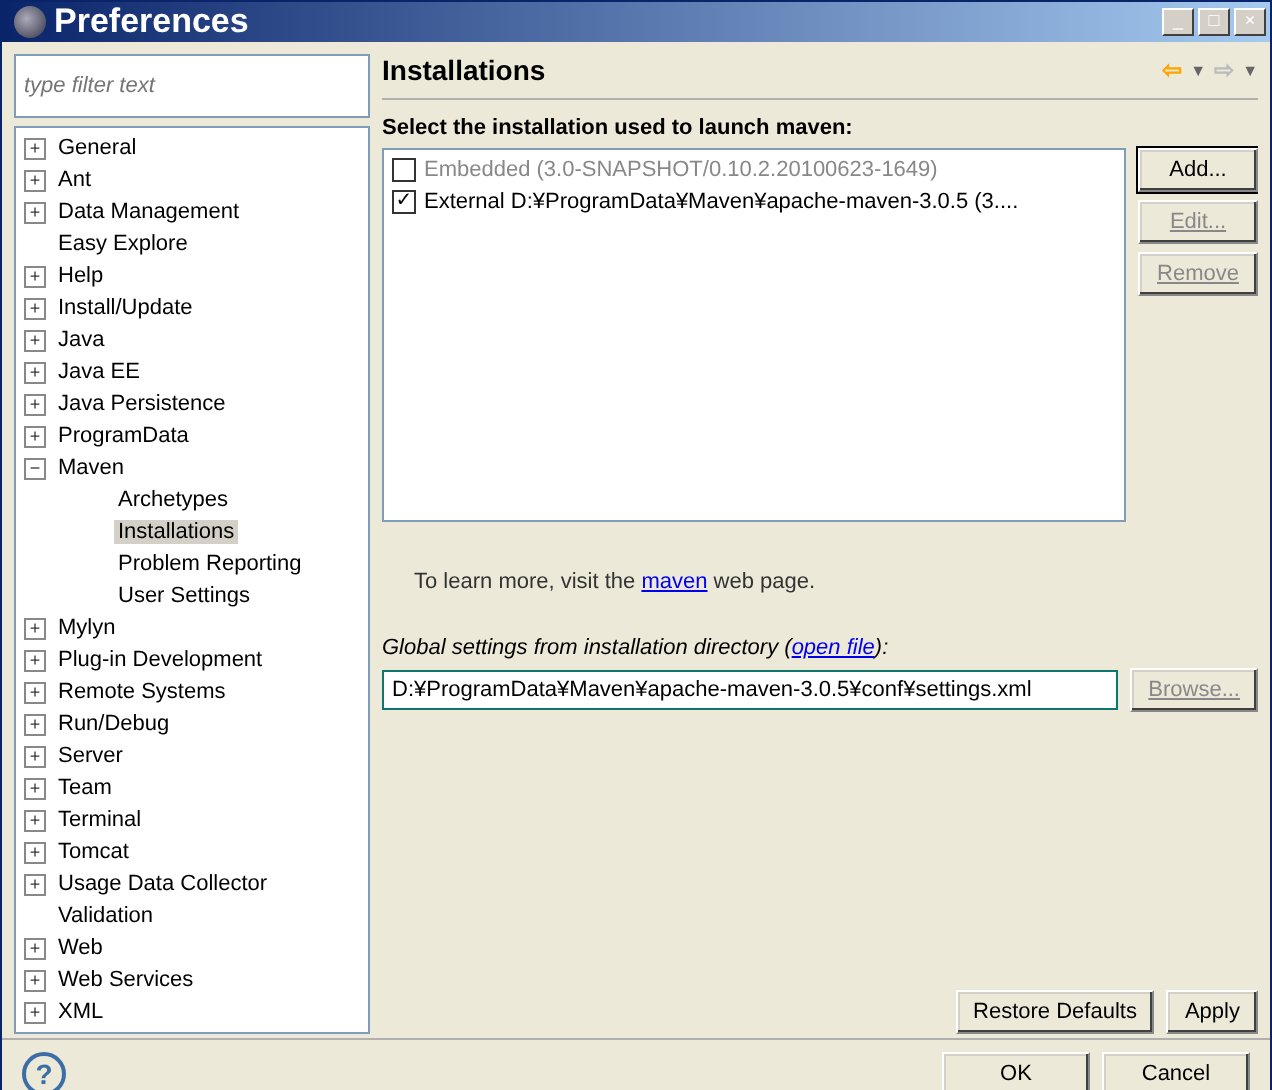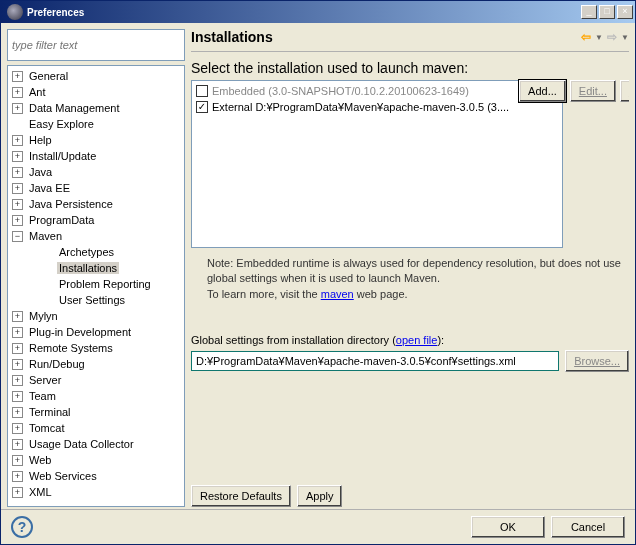--- a/index.html
+++ b/index.html
@@ -1,20 +1,20 @@
 <!DOCTYPE html>
 <html><head>
 <meta charset="utf-8">
 <style>
 * { box-sizing: border-box; margin: 0; padding: 0; }
 body { font-family: "MS UI Gothic", Tahoma, sans-serif; font-size: 11px; background: #ece9d8; width: 636px; height: 545px; overflow: hidden; }
 .window { width: 636px; height: 545px; border: 1px solid #0a246a; display: flex; flex-direction: column; }
 .titlebar { background: linear-gradient(to right, #0a246a, #a6caf0); color: white; height: 22px; display: flex; align-items: center; padding: 0 2px; }
 .titlebar-icon { width: 16px; height: 16px; background: radial-gradient(circle at 40% 40%, #aab, #334); border-radius: 50%; margin: 0 4px; }
-.titlebar-title { flex: 1; font-weight: bold; font-size: 10px; }
+.titlebar-title { flex: 1; font-weight: bold; font-size: 17px; }
 .titlebar-buttons { display: flex; gap: 2px; }
 .titlebar-btn { width: 16px; height: 14px; background: #d4d0c8; border: 1px solid #fff; border-right-color: #404040; border-bottom-color: #404040; font-size: 9px; line-height: 11px; text-align: center; cursor: pointer; }
 .content { flex: 1; display: flex; flex-direction: column; background: #ece9d8; }
 .main-area { flex: 1; display: flex; padding: 6px 6px 2px 6px; gap: 6px; overflow: hidden; }
 .left-panel { width: 178px; display: flex; flex-direction: column; }
 .filter-input { width: 100%; height: 32px; border: 1px solid #7f9db9; padding: 2px 4px; font-size: 11px; color: #aaa; background: white; font-style: italic; }
 .tree { flex: 1; border: 1px solid #7f9db9; background: white; overflow-y: auto; overflow-x: hidden; margin-top: 4px; padding: 2px 0; }
 .tree-item { display: flex; align-items: center; height: 16px; padding-left: 4px; white-space: nowrap; cursor: pointer; }
 .tree-item.level-1 { padding-left: 4px; }
 .tree-item.level-2 { padding-left: 34px; }
@@ -23,36 +23,36 @@
 .tree-label { padding: 0 2px; }
 .tree-label.selected { background: #d4d0c8; }
 .right-panel { flex: 1; display: flex; flex-direction: column; overflow: hidden; }
 .header-row { display: flex; align-items: center; border-bottom: 1px solid #b0b0b0; padding-bottom: 6px; margin-bottom: 8px; }
 .page-title { font-size: 14px; font-weight: bold; flex: 1; }
 .nav-arrows { display: flex; gap: 4px; align-items: center; }
 .arrow-btn { cursor: pointer; font-size: 12px; font-weight: bold; }
 .arrow-back { color: #ffa500; }
 .arrow-fwd { color: #bbb; }
 .arrow-menu { color: #666; font-size: 8px; }
-.section-label { font-size: 14px; margin-bottom: 4px; color: #000; }
+.section-label { font-size: 11px; margin-bottom: 4px; color: #000; font-weight: bold; }
 .install-row { display: flex; gap: 6px; }
-.install-list { flex: 1; border: 1px solid #7f9db9; background: white; height: 168px; padding: 2px; overflow: hidden; }
+.install-list { flex: 1; border: 1px solid #7f9db9; background: white; height: 187px; padding: 2px; overflow: hidden; }
 .install-item { display: flex; align-items: center; height: 16px; gap: 4px; padding: 0 2px; }
 .install-item.unchecked { color: #888; }
 .chk { width: 12px; height: 12px; border: 1px solid #333; background: white; display: inline-flex; align-items: center; justify-content: center; font-size: 10px; line-height: 10px; flex-shrink: 0; }
-.install-buttons { display: flex; gap: 4px; width: 60px; justify-content: center; }
+.install-buttons { display: flex; flex-direction: column; gap: 4px; width: 60px; }
 .btn { background: #ece9d8; border: 1px solid #fff; border-right-color: #888; border-bottom-color: #888; box-shadow: inset -1px -1px 0 #404040, inset 1px 1px 0 #d4d0c8; height: 22px; font-size: 11px; cursor: pointer; padding: 0 8px; }
 .btn.disabled { color: #888; text-decoration: underline; }
 .btn.default { box-shadow: 0 0 0 1px #000, inset -1px -1px 0 #404040, inset 1px 1px 0 #d4d0c8; }
 .note { margin: 8px 0 8px 16px; font-size: 11px; color: #333; line-height: 1.4; }
 .link { color: #0000ee; text-decoration: underline; cursor: pointer; }
-.settings-label { margin-top: 24px; font-size: 11px; }
+.settings-label { margin-top: 10px; font-size: 11px; font-style: italic; }
 .settings-row { display: flex; gap: 6px; margin-top: 4px; align-items: center; }
 .settings-input { flex: 1; height: 20px; border: 1px solid #0f766e; background: white; padding: 2px 4px; font-size: 11px; }
-.bottom-btns { display: flex; justify-content: flex-start; gap: 6px; margin-top: auto; padding-top: 10px; }
+.bottom-btns { display: flex; justify-content: flex-end; gap: 6px; margin-top: auto; padding-top: 10px; }
 .footer { border-top: 1px solid #b0b0b0; padding: 6px 10px; display: flex; align-items: center; }
 .help-icon { width: 22px; height: 22px; border: 2px solid #3a6ea5; border-radius: 50%; color: #3a6ea5; font-weight: bold; font-size: 14px; display: flex; align-items: center; justify-content: center; cursor: pointer; }
 .footer-btns { margin-left: auto; display: flex; gap: 6px; }
 .footer-btns .btn { width: 74px; }
 </style>
 </head>
 <body>
 
 <div class="window">
   <div class="titlebar">
@@ -159,20 +159,24 @@
             </div>
             <div class="tree-item level-1">
               <span class="tree-toggle">+</span>
               <span class="tree-label">Tomcat</span>
             </div>
             <div class="tree-item level-1">
               <span class="tree-toggle">+</span>
               <span class="tree-label">Usage Data Collector</span>
             </div>
             <div class="tree-item level-1">
+              <span class="tree-toggle blank"></span>
+              <span class="tree-label">Validation</span>
+            </div>
+            <div class="tree-item level-1">
               <span class="tree-toggle">+</span>
               <span class="tree-label">Web</span>
             </div>
             <div class="tree-item level-1">
               <span class="tree-toggle">+</span>
               <span class="tree-label">Web Services</span>
             </div>
             <div class="tree-item level-1">
               <span class="tree-toggle">+</span>
               <span class="tree-label">XML</span>
@@ -201,21 +205,21 @@
                 <span>External D:¥ProgramData¥Maven¥apache-maven-3.0.5 (3....</span>
               </div>
             </div>
           <div class="install-buttons">
             <button class="btn default">Add...</button>
             <button class="btn disabled">Edit...</button>
             <button class="btn disabled">Remove</button>
           </div>
         </div>
         <div class="note">
-          <span>Note: Embedded runtime is always used for dependency resolution, but does not use global settings when it is used to launch Maven.</span><br>
+          <br>
           <span>To learn more, visit the </span><span class="link">maven</span><span> web page.</span>
         </div>
         <div class="settings-label">
           <span>Global settings from installation directory (</span><span class="link">open file</span><span>):</span>
         </div>
         <div class="settings-row">
           <input class="settings-input" value="D:¥ProgramData¥Maven¥apache-maven-3.0.5¥conf¥settings.xml" style="">
           <button class="btn disabled">Browse...</button>
         </div>
         <div class="bottom-btns">

